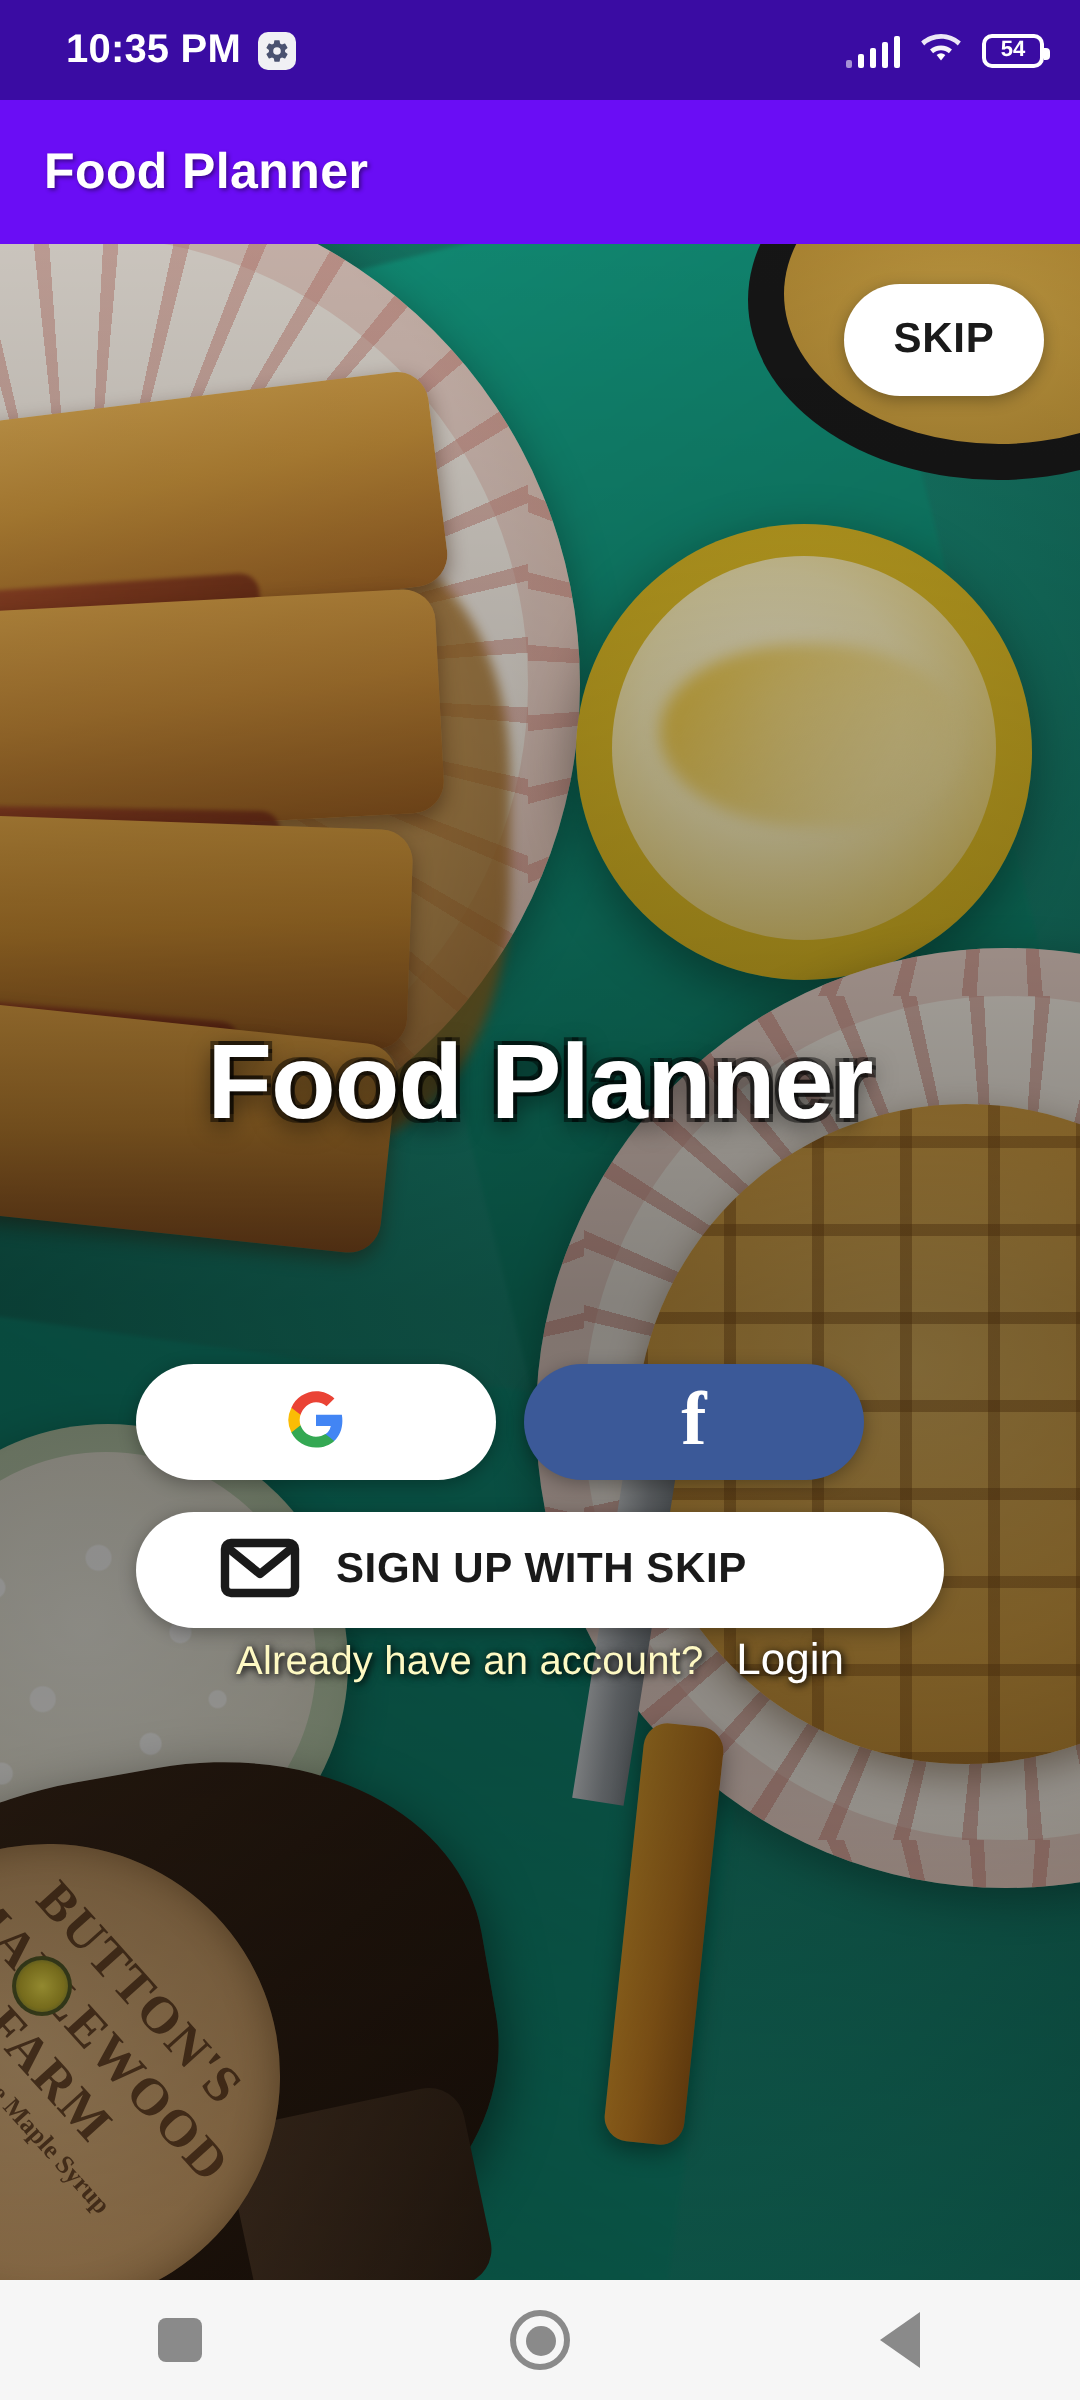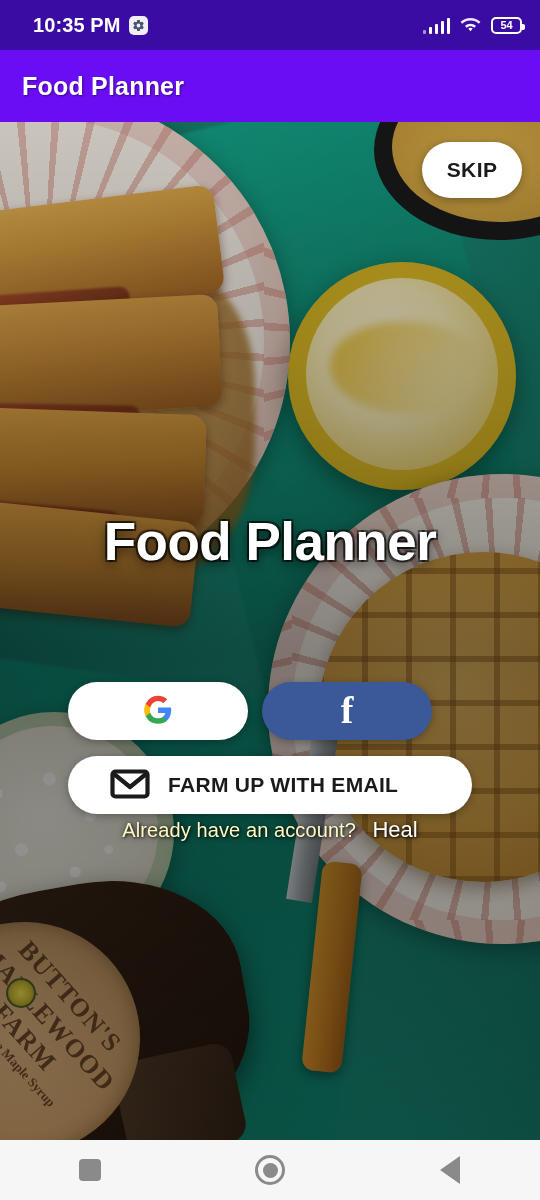--- a/index.html
+++ b/index.html
@@ -653,27 +653,27 @@
 
       </div>
 
       <button class="btn" id="email-button">
         <span>
           <svg width="40" height="30" viewBox="0 0 40 30" aria-hidden="true">
             <rect x="2.5" y="2.5" width="35" height="25" rx="3" ry="3" fill="none" stroke="#1a1a1a" stroke-width="4.2"></rect>
             <path d="M4 5 L20 18 L36 5" fill="none" stroke="#1a1a1a" stroke-width="4.2" stroke-linecap="round" stroke-linejoin="round"></path>
           </svg>
         </span>
-        <span class="email-label">FARM UP WITH EMAIL</span>
+        <span class="email-label">SIGN UP WITH SKIP</span>
       </button>
     </div>
 
     <div id="login-row">
       <span class="have-account">Already have an account?</span>
-      <a id="login-link" href="#">Heal</a>
+      <a id="login-link" href="#">Login</a>
     </div>
 
   </div>
 
   <div id="watermark">
     <div class="wm-ar">مستقل</div>
     <div class="wm-en">mostaql.com</div>
   </div>
 
   <div id="nav-bar">

